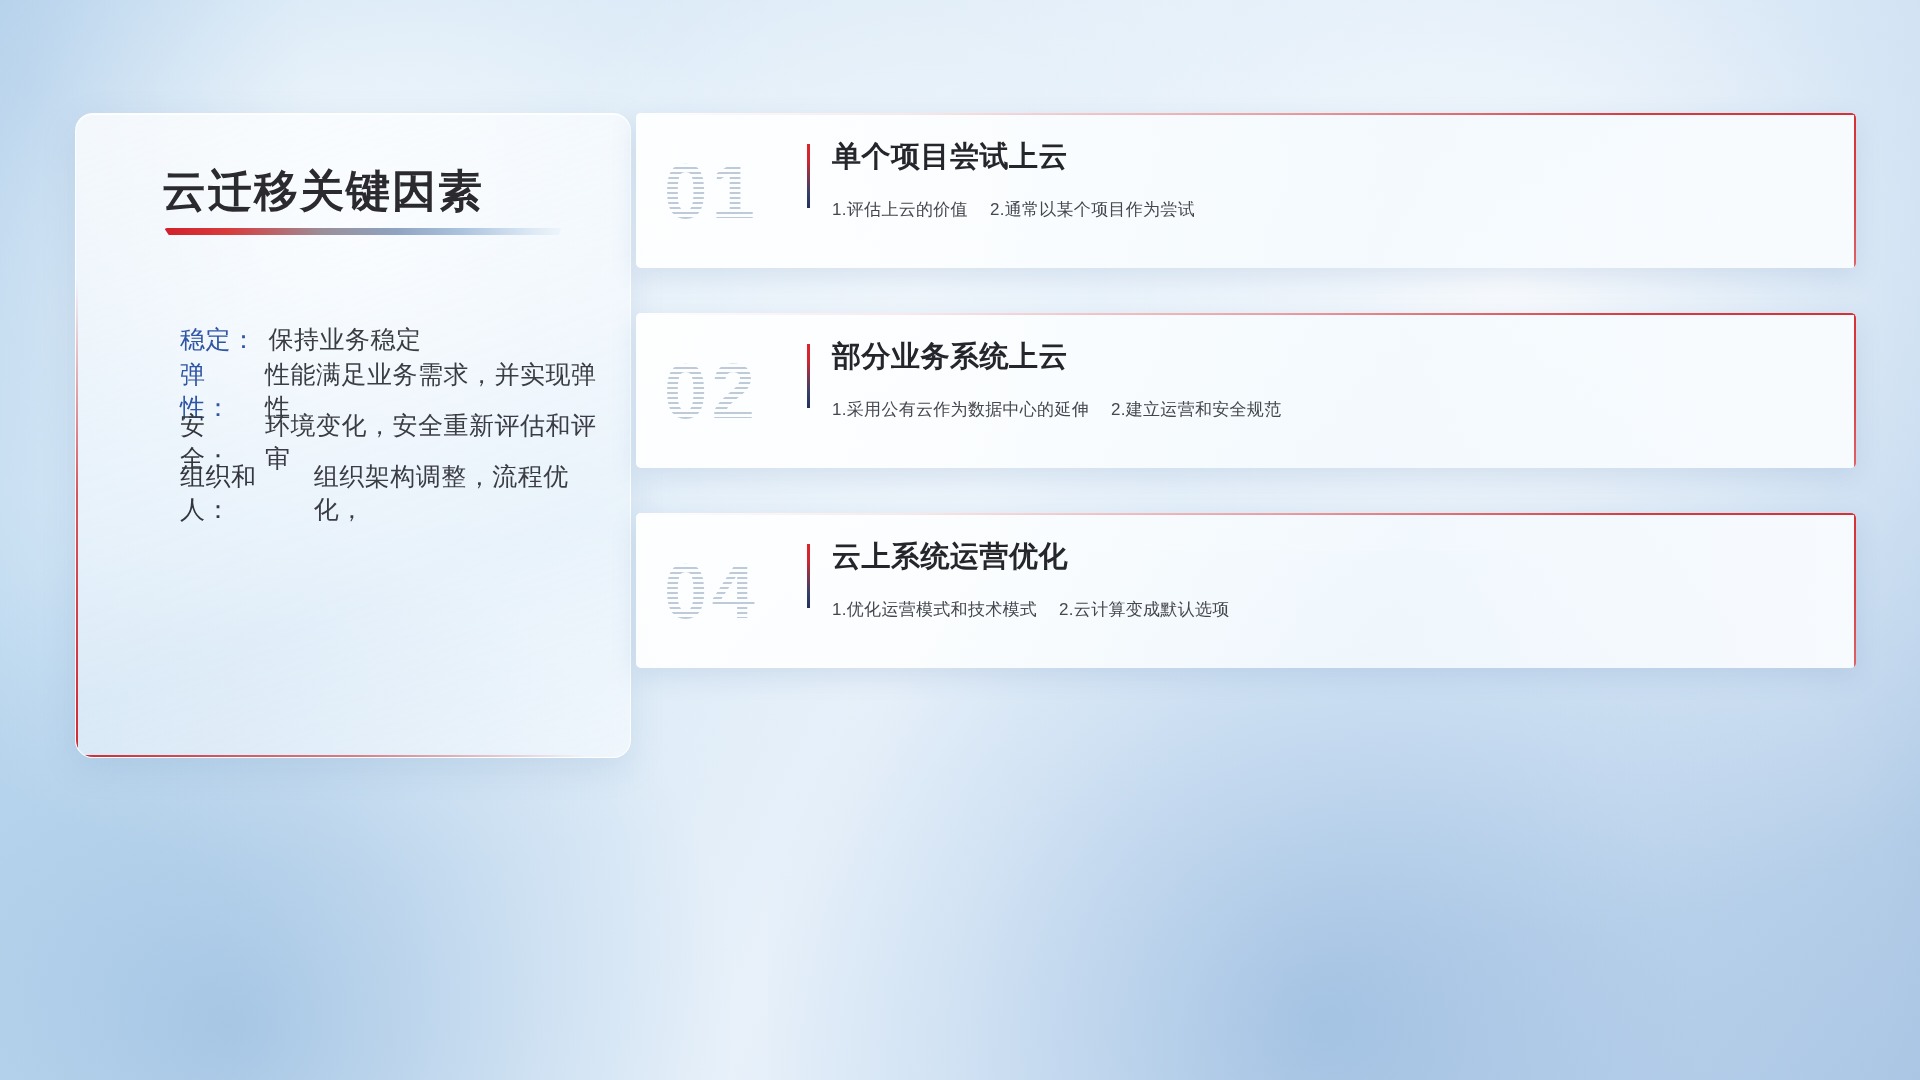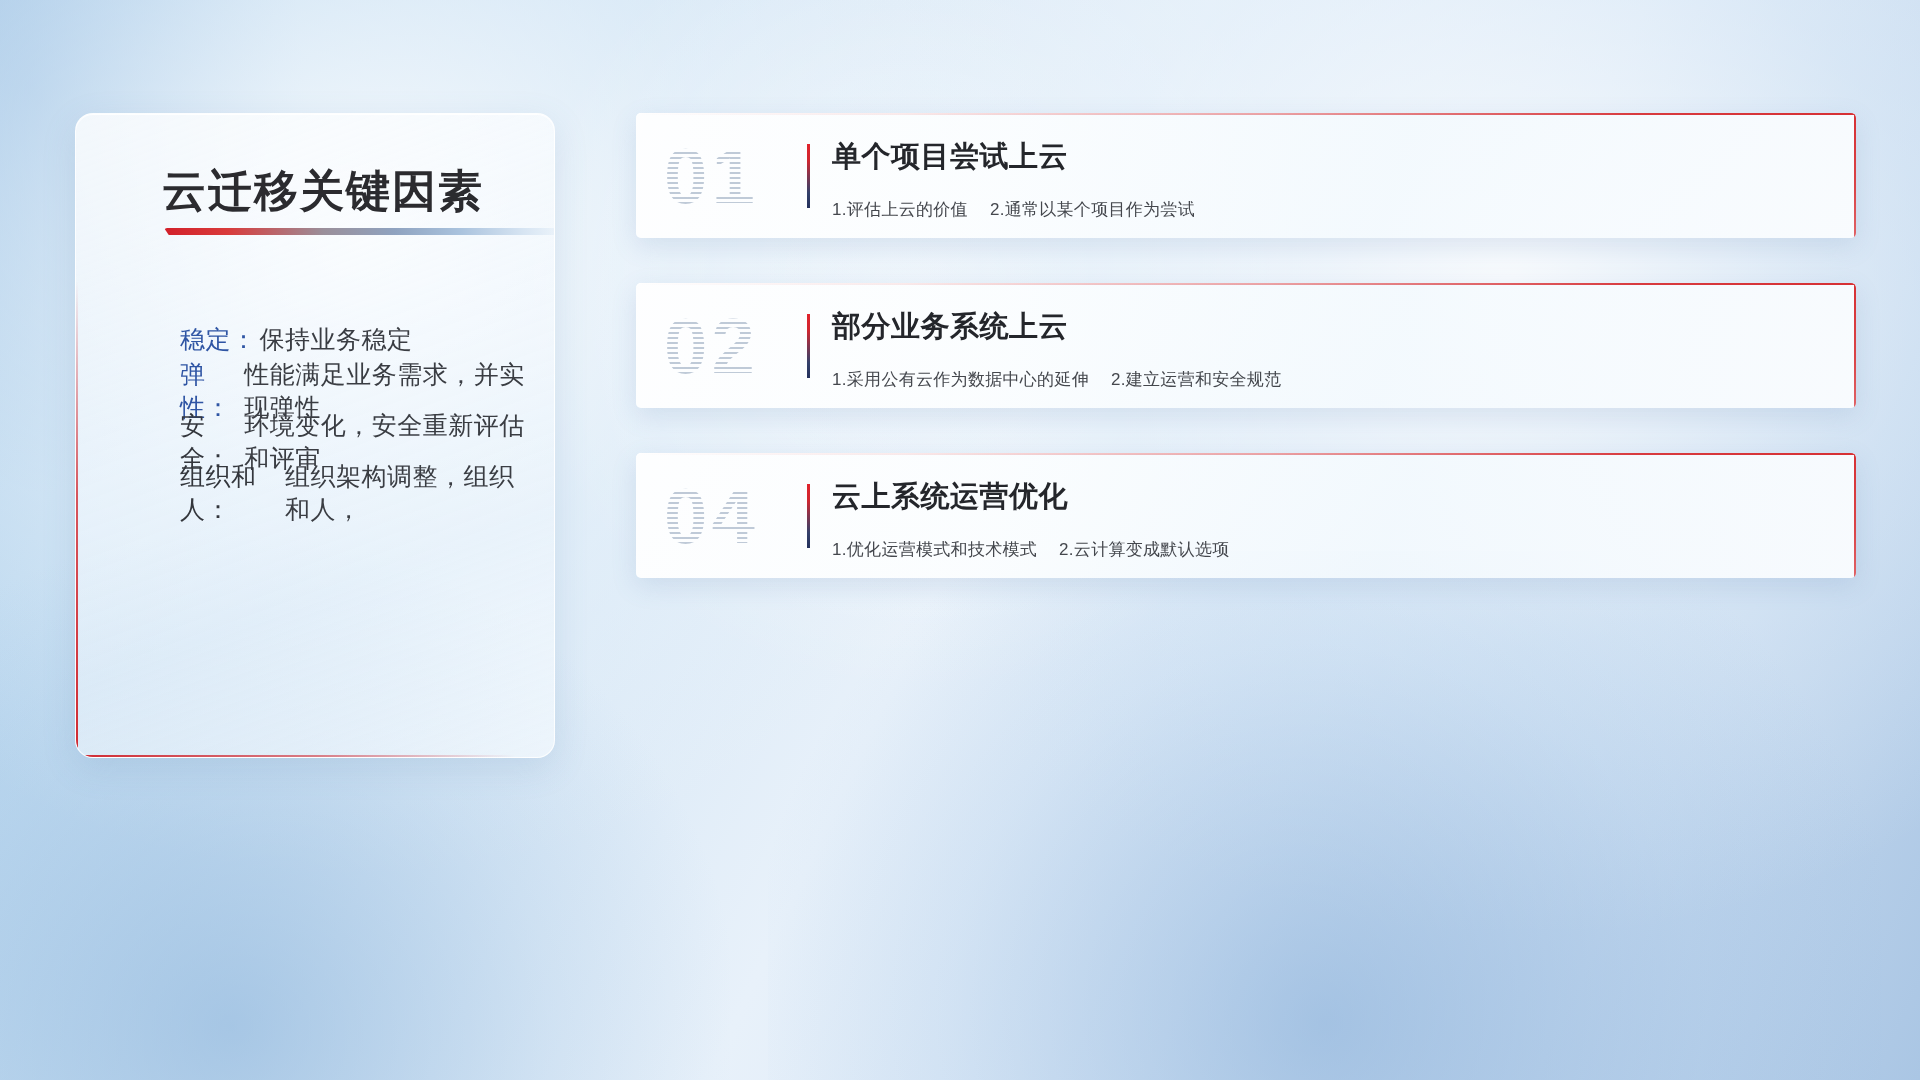--- a/index.html
+++ b/index.html
@@ -38,21 +38,21 @@
     position:absolute; left:26%; top:-12%; width:44%; height:78%;
     background:radial-gradient(ellipse at 50% 50%, rgba(255,255,255,.55) 0%, rgba(255,255,255,0) 68%);
   }
   .bg-g6 {
     position:absolute; left:0; top:0; width:16%; height:46%;
     background:radial-gradient(ellipse at 10% 18%, rgba(122,169,216,.55) 0%, rgba(150,190,226,0) 70%);
   }
 
   
   .left-panel {
-    position:absolute; left:75px; top:113px; width:480px; height:645px;
+    position:absolute; left:75px; top:113px; width:556px; height:645px;
     border-radius:18px;
     background:linear-gradient(160deg, rgba(255,255,255,.78) 0%, rgba(249,252,255,.62) 38%, rgba(240,247,253,.55) 70%, rgba(248,252,255,.66) 100%);
     border:1px solid rgba(255,255,255,.85);
     box-shadow:0 10px 34px rgba(90,130,175,.16), inset 0 1px 0 rgba(255,255,255,.9);
     overflow:hidden;
     z-index:2;
   }
   .left-panel::before {
     content:""; position:absolute; left:0; top:26%; width:2px; height:74%;
     background:linear-gradient(180deg, rgba(208,32,40,0) 0%, rgba(208,32,40,.75) 45%, rgba(208,32,40,.95) 100%);
@@ -73,29 +73,29 @@
     background:linear-gradient(90deg,#d2202a 0%, #d93b3b 16%, #9a8f9a 40%, #8fa3c0 58%, #a9c2dd 74%, #d6e4f2 90%, rgba(222,235,247,.25) 100%);
     clip-path:polygon(0 0, 100% 0, 99.2% 100%, 1.2% 100%);
   }
 
   .factor-list { position:absolute; left:32px; top:200px; right:24px; }
   .factor-row {
     height:51px; display:flex; align-items:center;
     font-size:25px; color:#33363c; letter-spacing:.5px; padding-left:72px;
   }
   .factor-row.cont { padding-left:72px; }
-  .factor-label { font-weight:400; margin-right:3px; }
+  .factor-label { font-weight:400; margin-right:12px; }
   .factor-label.blue { color:#2f55a4; }
   .factor-label.dark { color:#33363c; }
   .factor-text { color:#3a3d43; }
 
   
   .cards { position:absolute; left:636px; top:113px; width:1220px; z-index:2; }
   .card {
-    position:relative; height:125px; margin-bottom:45px;
+    position:relative; height:155px; margin-bottom:45px;
     border-radius:5px;
     background:linear-gradient(106deg, rgba(255,255,255,.94) 0%, rgba(252,254,255,.90) 30%, rgba(244,250,254,.86) 62%, rgba(251,253,255,.92) 100%);
     box-shadow:0 8px 26px rgba(86,126,172,.16), inset 0 1px 0 rgba(255,255,255,.95);
     overflow:hidden;
   }
   .card:last-child { margin-bottom:0; }
   .card::before {
     content:""; position:absolute; left:0; top:0; right:0; height:2px;
     background:linear-gradient(90deg, rgba(214,48,52,0) 0%, rgba(214,48,52,.10) 22%, rgba(214,48,52,.45) 52%, rgba(214,48,52,.95) 82%, rgba(214,48,52,1) 100%);
   }
@@ -156,21 +156,21 @@
     <div class="factor-row">
       <span class="factor-label blue">弹性：</span>
       <span class="factor-text">性能满足业务需求，并实现弹性</span>
     </div>
     <div class="factor-row">
       <span class="factor-label dark">安全：</span>
       <span class="factor-text">环境变化，安全重新评估和评审</span>
     </div>
     <div class="factor-row">
       <span class="factor-label dark">组织和人：</span>
-      <span class="factor-text">组织架构调整，组织和人，</span>
+      <span class="factor-text">组织架构调整，流程优化，</span>
     </div>
   </div>
 </section>
 
 <section class="cards">
 
   <article class="card">
     <div class="card-num">01</div>
     <div class="card-divider"></div>
     <div class="card-body">

